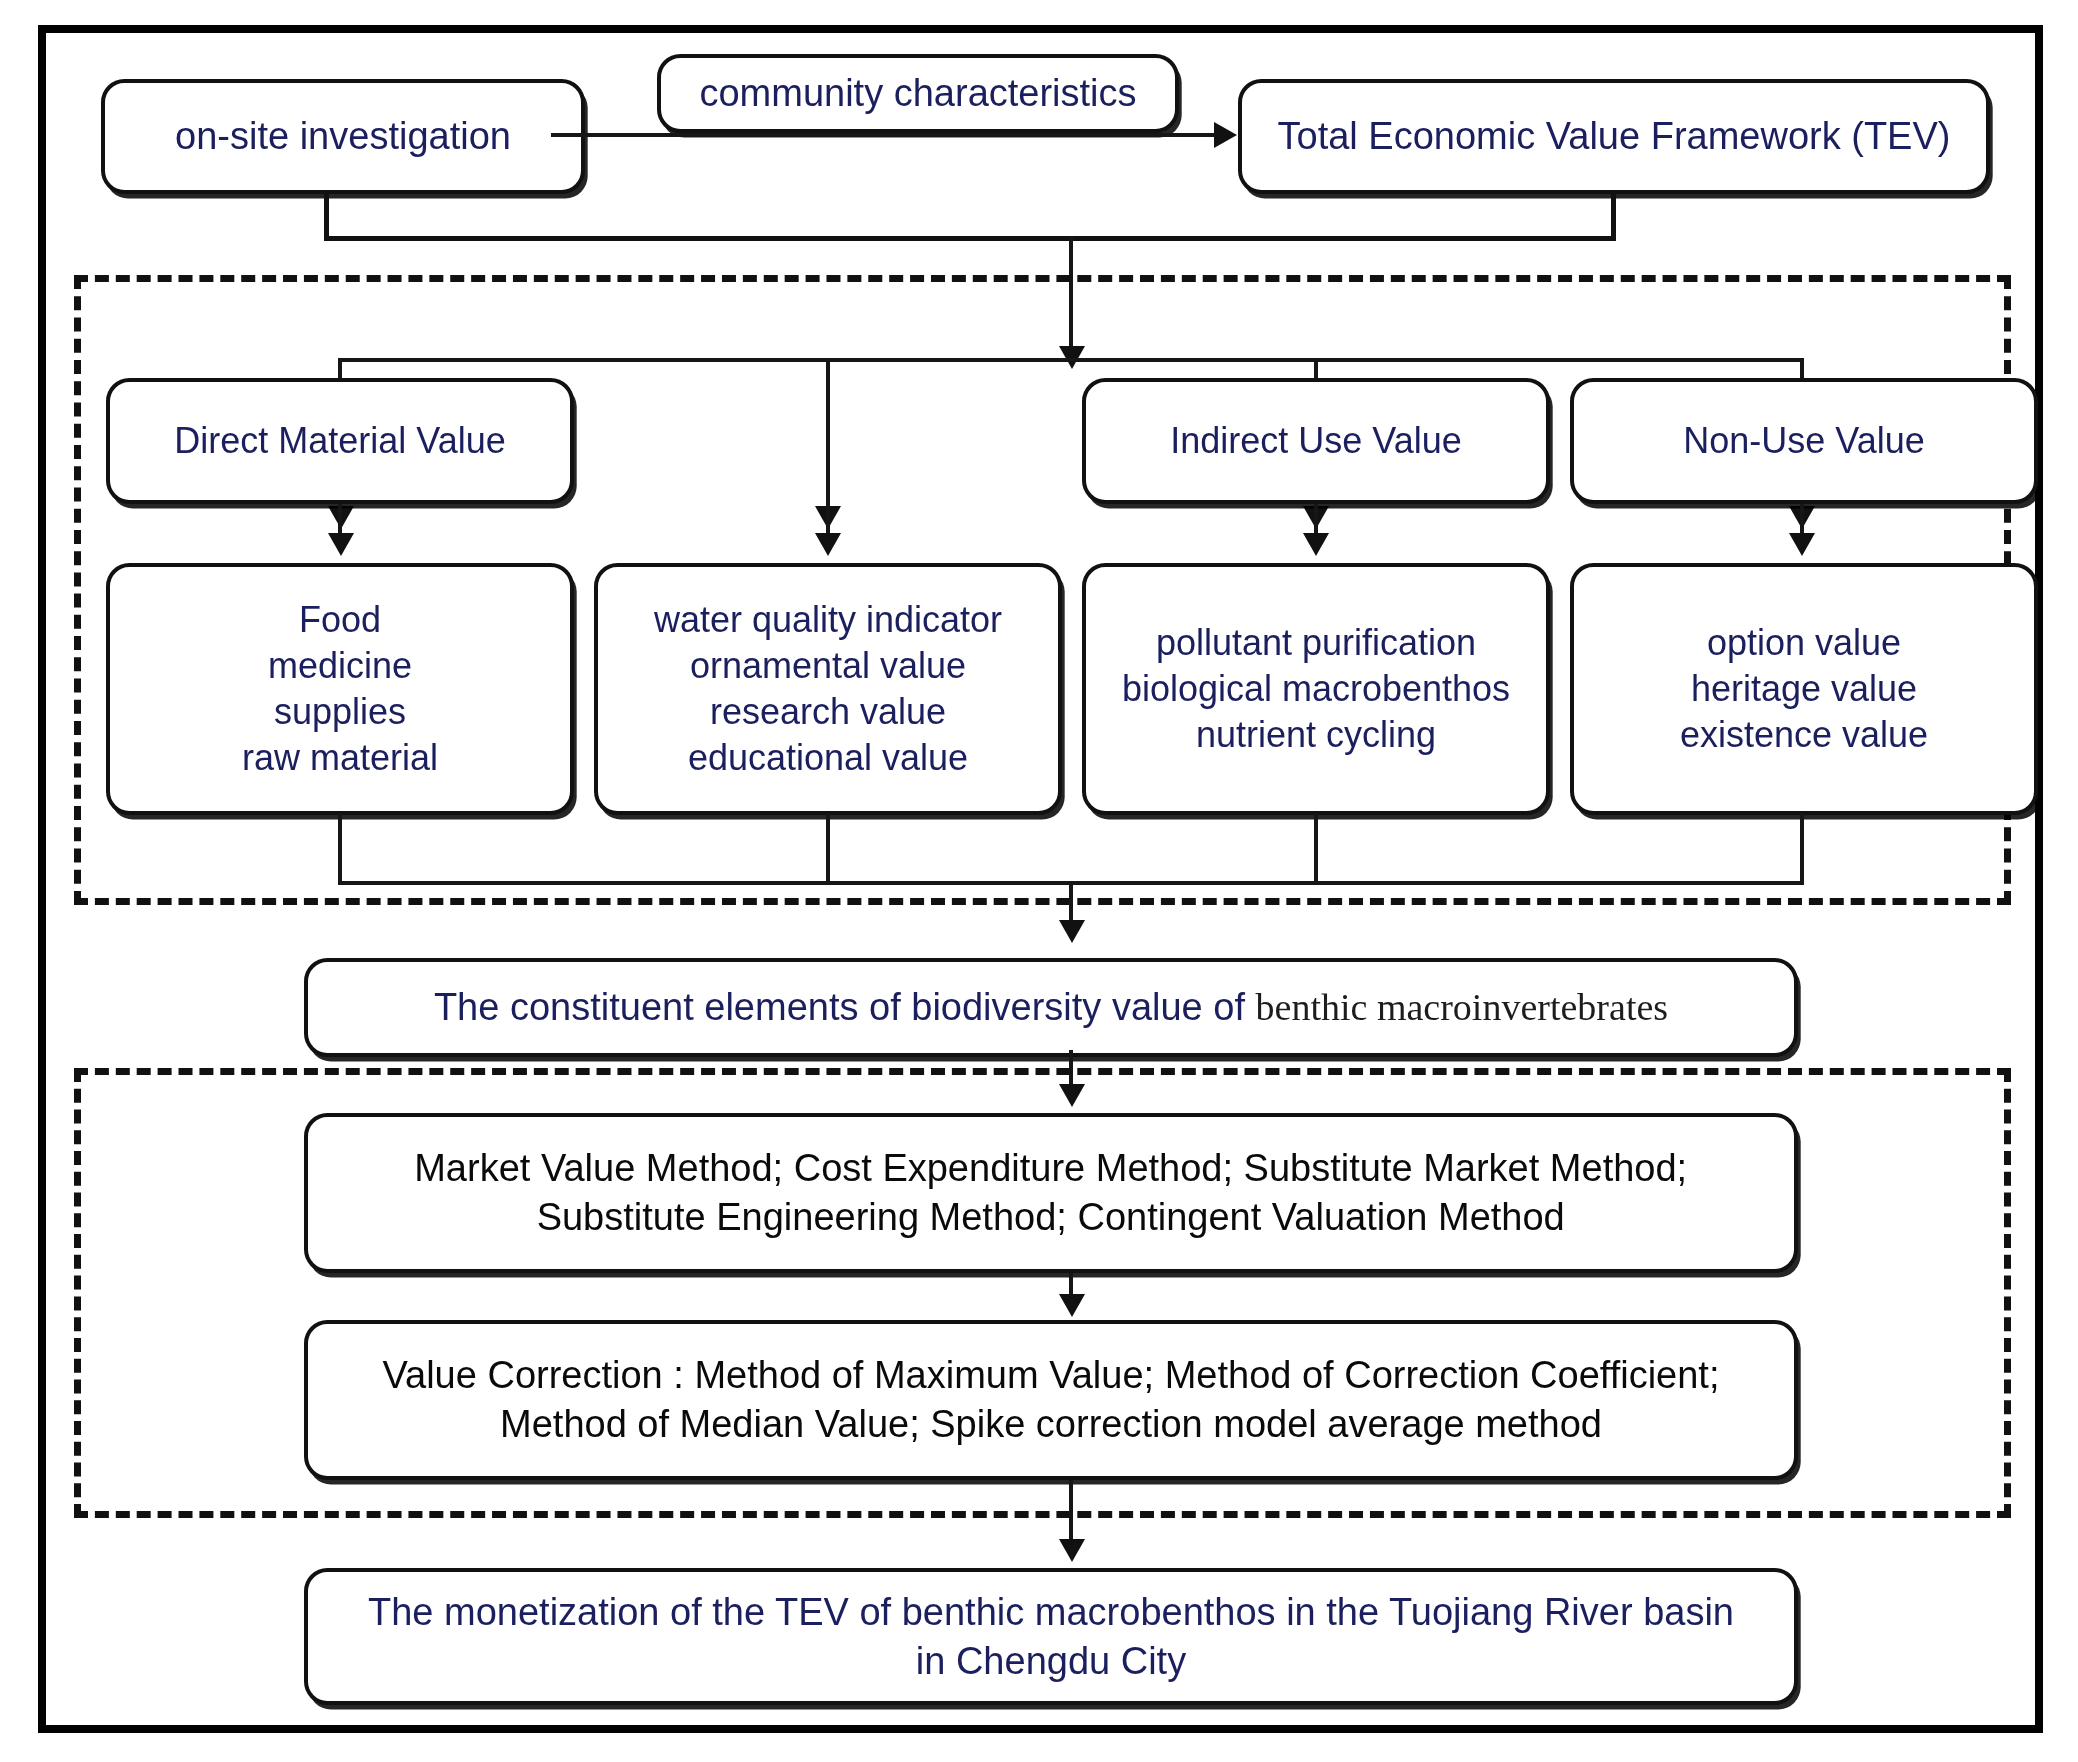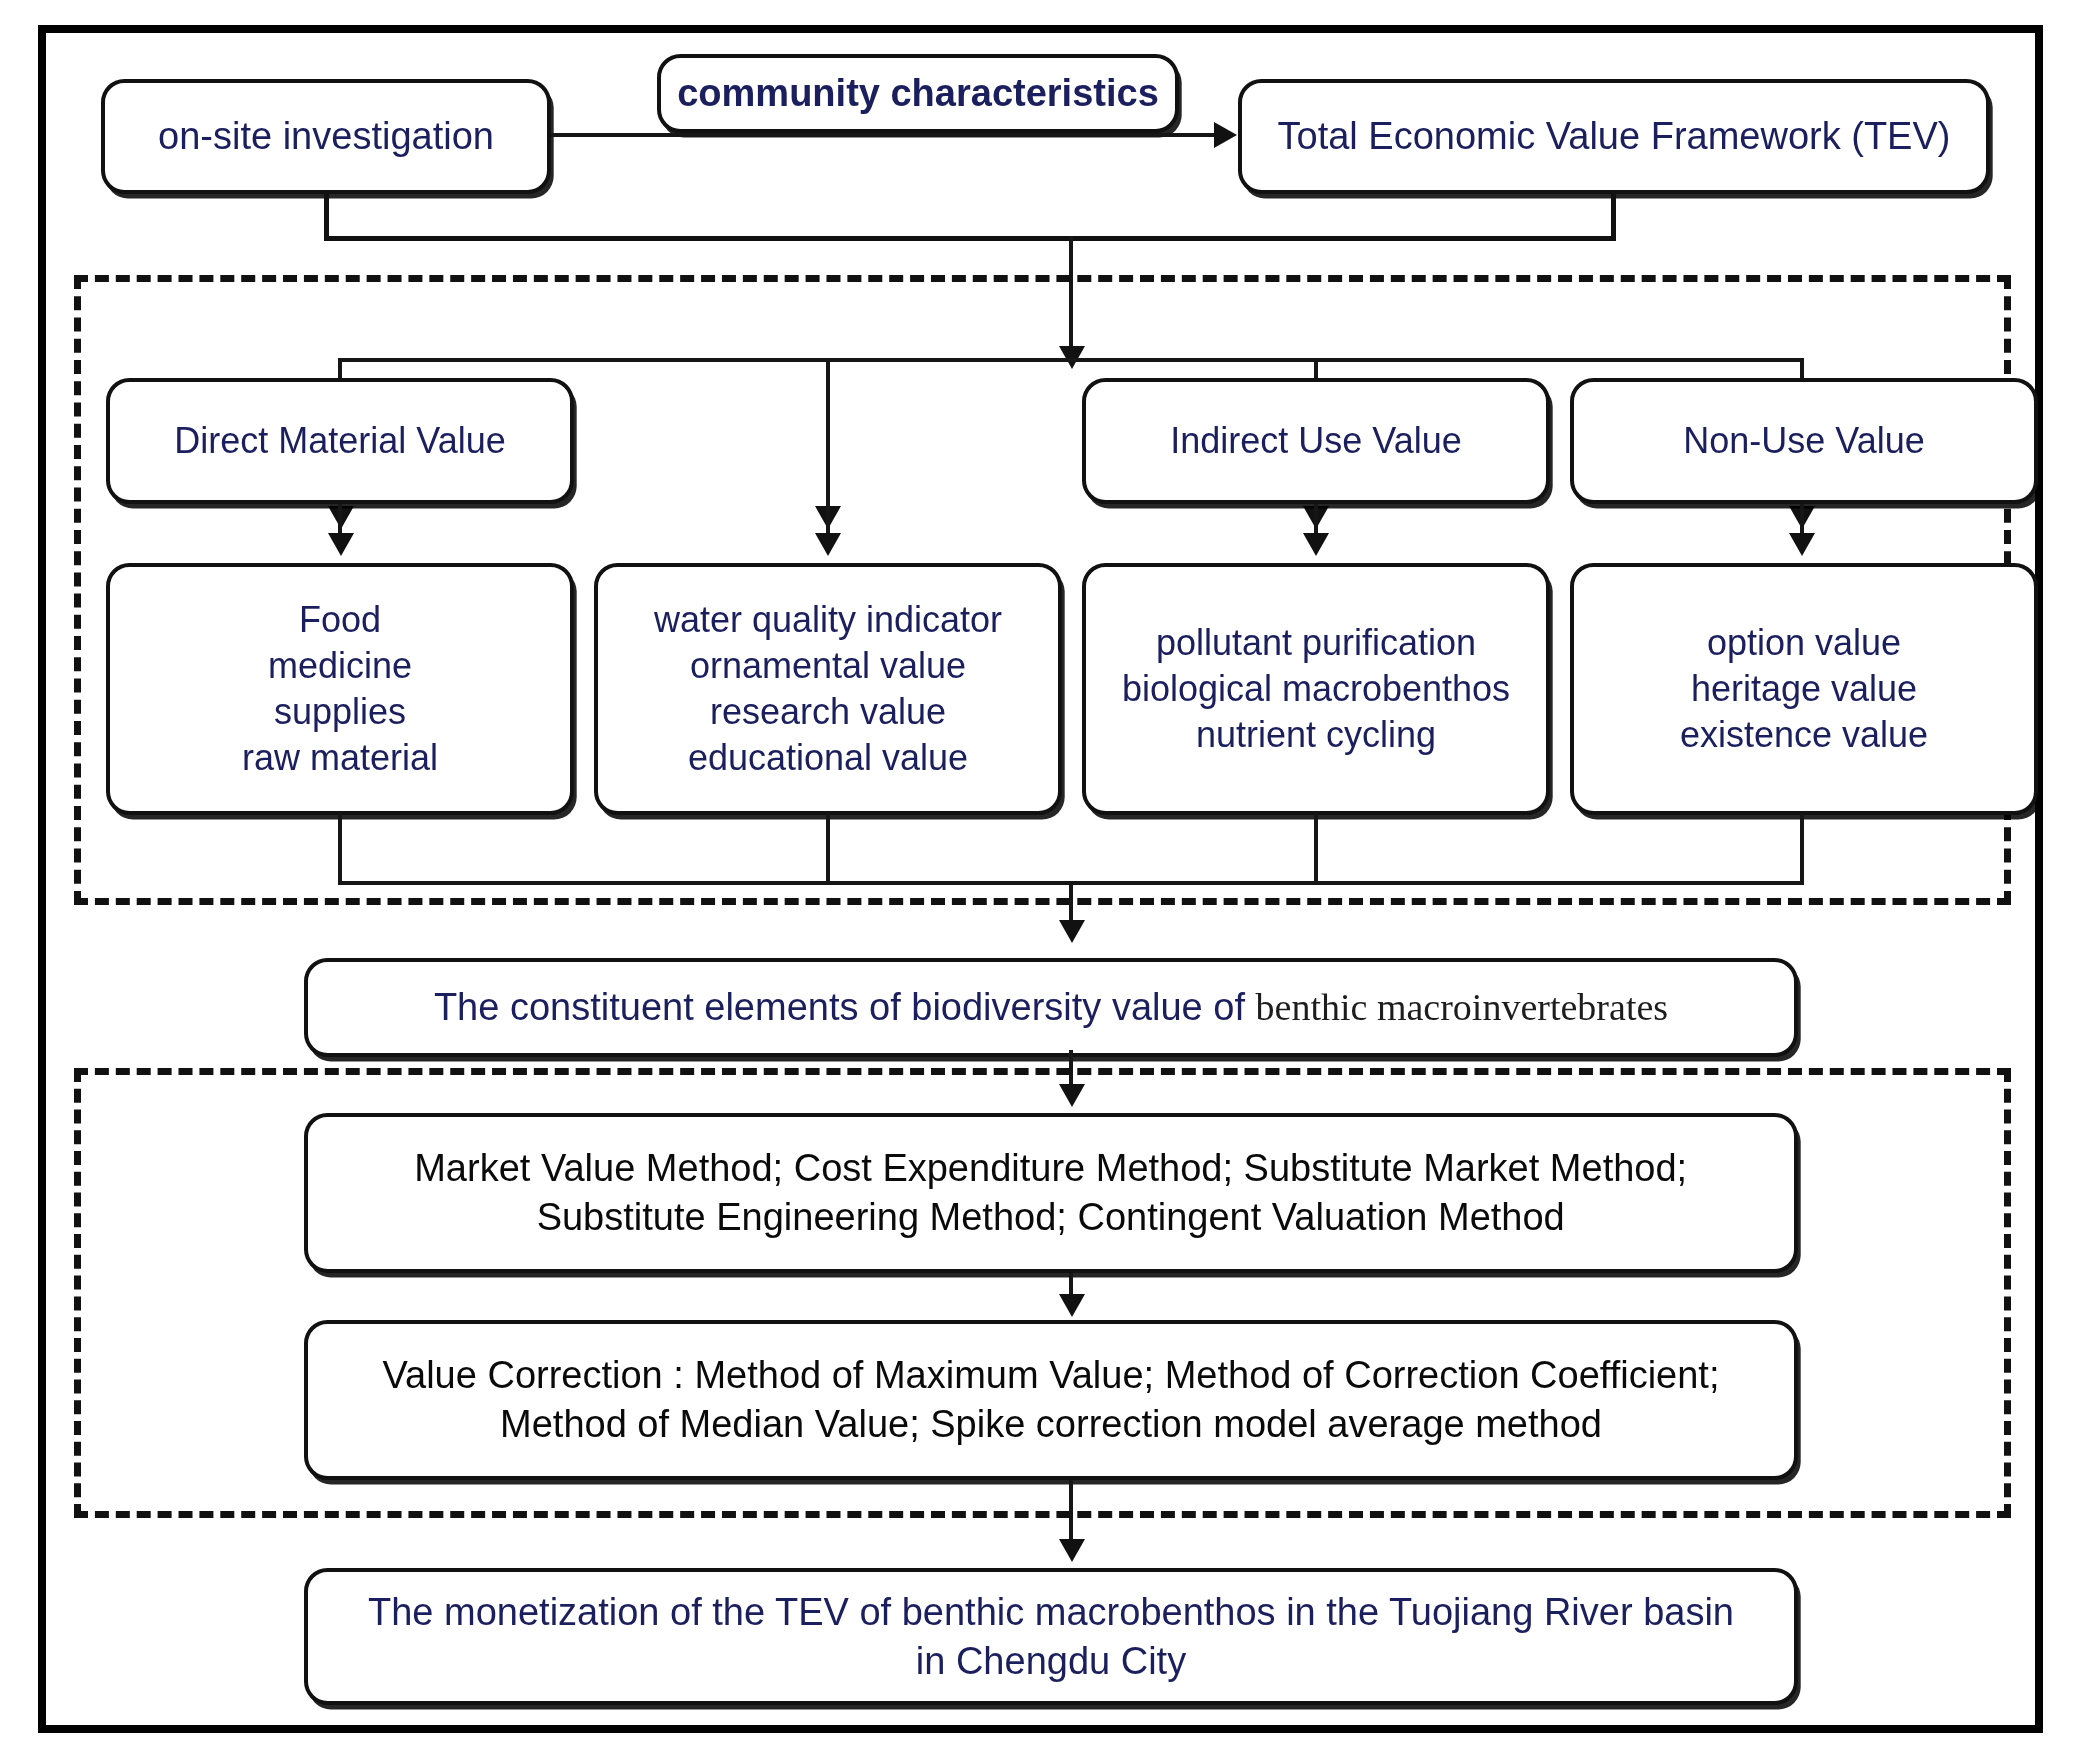--- a/index.html
+++ b/index.html
@@ -44,22 +44,22 @@
     text-align:center;
     color:#1b1f5e;
     font-family:"Liberation Sans",sans-serif;
     line-height:1.28;
     padding:5.4px 12.6px;
   }
   .node .lines{width:100%;}
   .node .lines div{white-space:nowrap;}
 
   
-  #n-onsite   { left:101px;  top:79px;   width:450px;  height:115px; font-size:38px; }
-  #n-community{ left:657px;  top:54px;   width:522px;  height:79px;  font-size:38px;font-weight:bold; }
+  #n-onsite   { left:101px;  top:79px;   width:484px;  height:115px; font-size:38px; }
+  #n-community{ left:657px;  top:54px;   width:522px;  height:79px;  font-size:38px; }
   #n-tev      { left:1238px; top:79px;   width:752px;  height:115px; font-size:38px; }
 
   #n-dmv      { left:106px;  top:378px;  width:468px;  height:126px; font-size:36px; }
   #n-dsv      { left:594px;  top:378px;  width:468px;  height:126px; font-size:36px; }
   #n-iuv      { left:1082px; top:378px;  width:468px;  height:126px; font-size:36px; }
   #n-nuv      { left:1570px; top:378px;  width:468px;  height:126px; font-size:36px; }
 
   #d-dmv      { left:106px;  top:563px;  width:468px;  height:252px; font-size:36px; }
   #d-dsv      { left:594px;  top:563px;  width:468px;  height:252px; font-size:36px; }
   #d-iuv      { left:1082px; top:563px;  width:468px;  height:252px; font-size:36px; }

